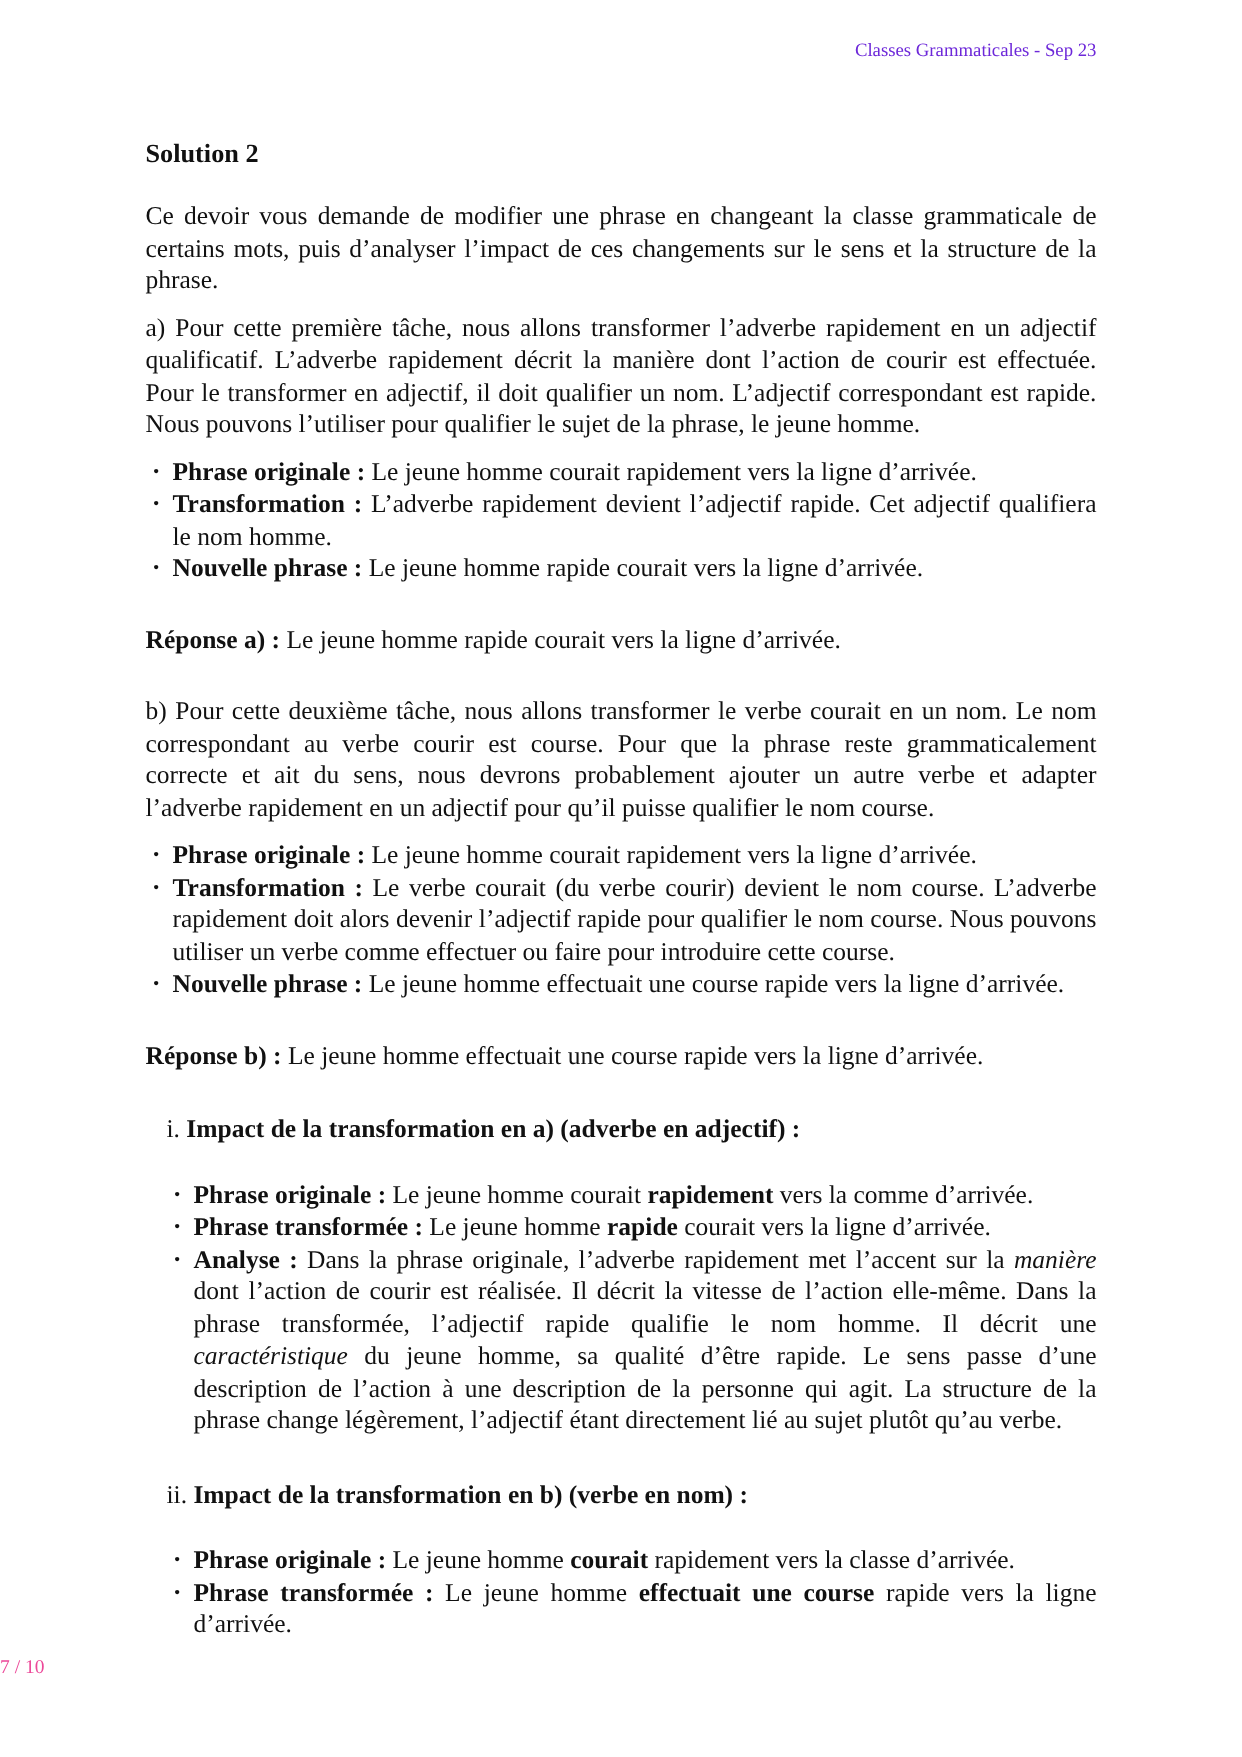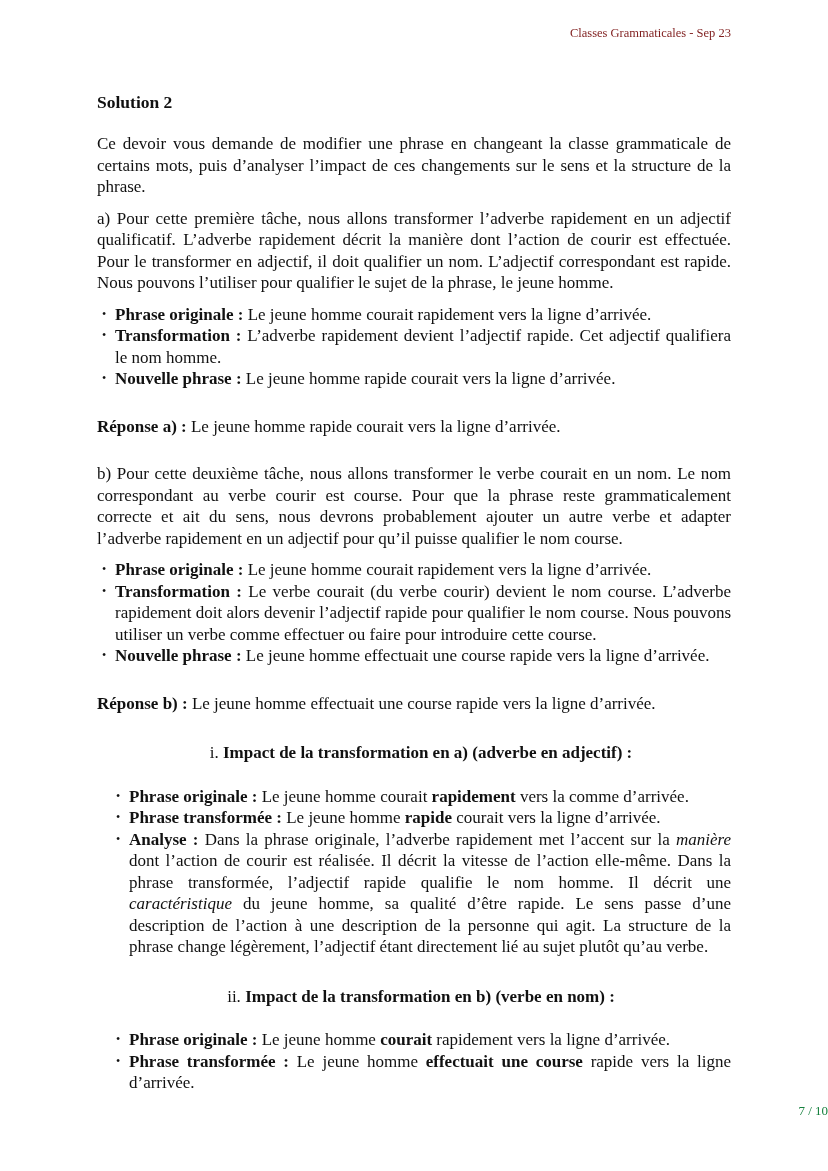--- a/index.html
+++ b/index.html
@@ -12,40 +12,40 @@
     overflow: hidden;
   }
   .page {
     position: absolute; inset: 0;
     background: #ffffff;
   }
   .running-header {
     position: absolute;
     top: 26px; right: 97px;
     font-size: 12.5px;
-    color: #7f1d1d;
+    color: #6d28d9;
   }
   .content {
     position: absolute;
     top: 92px; left: 97px;
     width: 634px;
   }
   .doc-title {
     font-size: 17.5px;
     font-weight: bold;
     margin-bottom: 20px;
   }
   .content p, .content li {
     font-size: 17px;
     line-height: 21.5px;
     text-align: justify;
   }
   p.paragraph { margin: 10px 0; }
   p.response  { margin: 26px 0; }
-  p.subheading { margin: 28px 0 22px 14px; text-align: center; }
+  p.subheading { margin: 28px 0 22px 14px; text-align: left; }
   ul.bullet-list {
     list-style: none;
     margin: 10px 0 12px 0;
   }
   ul.bullet-list li {
     position: relative;
     padding-left: 18px;
     margin: 0;
   }
   ul.bullet-list li::before {
@@ -56,23 +56,23 @@
     font-size: 12px;
     line-height: 21.5px;
   }
   ul.bullet-list.indent-1 { margin-left: 14px; }
   .seg-b { font-weight: bold; }
   .seg-i { font-style: italic; }
   .footer {
     position: absolute;
     left: 0; right: 0;
     bottom: 52px;
-    text-align: right;
+    text-align: left;
     font-size: 13px;
-    color: #15803d;
+    color: #ec4899;
   }
 </style>
 </head>
 <body>
 
 <div class="page">
   <div class="running-header">Classes Grammaticales - Sep 23</div>
 
   <div class="content">
     <div class="doc-title">Solution 2</div>
@@ -93,19 +93,19 @@
       </ul>
       <p class="response"><span class="seg-b">Réponse b) : </span><span>Le jeune homme effectuait une course rapide vers la ligne d’arrivée.</span></p>
       <p class="subheading"><span>i. </span><span class="seg-b">Impact de la transformation en a) (adverbe en adjectif) :</span></p>
       <ul class="bullet-list indent-1">
         <li><span class="seg-b">Phrase originale : </span><span>Le jeune homme courait </span><span class="seg-b">rapidement</span><span> vers la comme d’arrivée.</span></li>
         <li><span class="seg-b">Phrase transformée : </span><span>Le jeune homme </span><span class="seg-b">rapide</span><span> courait vers la ligne d’arrivée.</span></li>
         <li><span class="seg-b">Analyse : </span><span>Dans la phrase originale, l’adverbe rapidement met l’accent sur la </span><span class="seg-i">manière</span><span> dont l’action de courir est réalisée. Il décrit la vitesse de l’action elle-même. Dans la phrase transformée, l’adjectif rapide qualifie le nom homme. Il décrit une </span><span class="seg-i">caractéristique</span><span> du jeune homme, sa qualité d’être rapide. Le sens passe d’une description de l’action à une description de la personne qui agit. La structure de la phrase change légèrement, l’adjectif étant directement lié au sujet plutôt qu’au verbe.</span></li>
       </ul>
       <p class="subheading"><span>ii. </span><span class="seg-b">Impact de la transformation en b) (verbe en nom) :</span></p>
       <ul class="bullet-list indent-1">
-        <li><span class="seg-b">Phrase originale : </span><span>Le jeune homme </span><span class="seg-b">courait</span><span> rapidement vers la ligne d’arrivée.</span></li>
+        <li><span class="seg-b">Phrase originale : </span><span>Le jeune homme </span><span class="seg-b">courait</span><span> rapidement vers la classe d’arrivée.</span></li>
         <li><span class="seg-b">Phrase transformée : </span><span>Le jeune homme </span><span class="seg-b">effectuait une course</span><span> rapide vers la ligne d’arrivée.</span></li>
       </ul>
     </div>
 
   <div class="footer">7 / 10</div>
 </div>
 
 </body></html>

